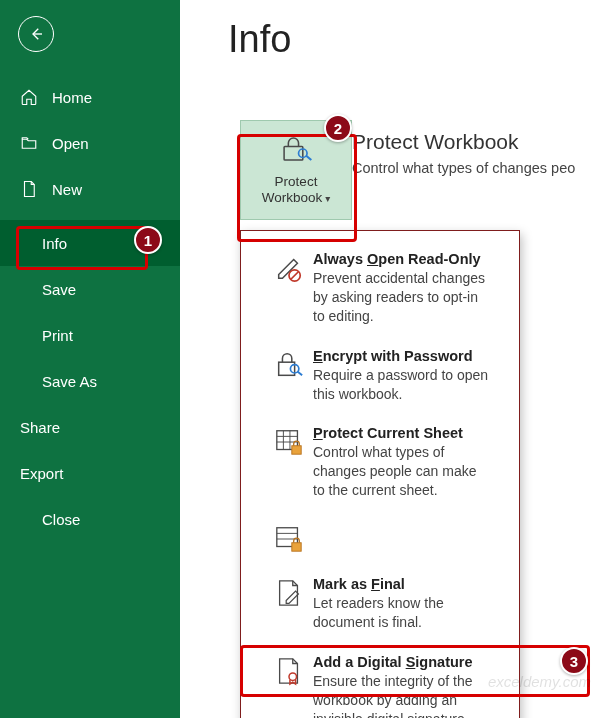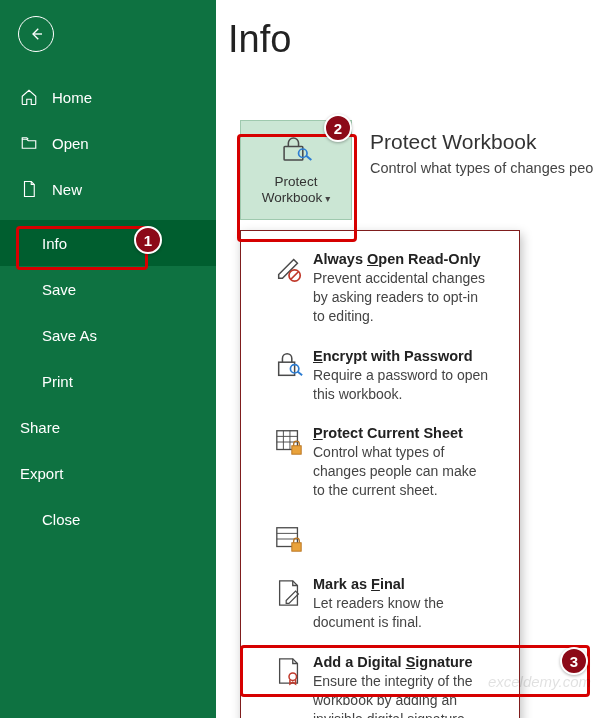--- a/index.html
+++ b/index.html
@@ -7,21 +7,21 @@
     font-family: "Segoe UI", Arial, sans-serif;
     background: #fff;
     width: 595px;
     height: 718px;
     overflow: hidden;
     position: relative;
   }
   .sidebar {
     position: absolute;
     left: 0; top: 0;
-    width: 216px; height: 100%;
+    width: 180px; height: 100%;
     background: #0e7241;
     color: #fff;
     padding-top: 16px;
   }
   .back-circle {
     width: 36px; height: 36px;
     border: 1.5px solid #fff;
     border-radius: 50%;
     margin-left: 18px;
     display: flex; align-items: center; justify-content: center;
@@ -112,21 +112,21 @@
   .protect-tile .tile-label {
     font-size: 13.5px;
     text-align: center;
     color: #333;
     line-height: 1.2;
   }
   .protect-tile .chev { font-size: 10px; color: #444; margin-left: 3px; }
 
   .protect-head {
     position: absolute;
-    left: 190px; top: 130px;
+    left: 172px; top: 130px;
   }
   .protect-head .h { font-size: 21px; color: #333; font-weight: 400; margin-bottom: 6px; }
   .protect-head .sub { font-size: 14.5px; color: #444; }
 
   .dropdown {
     position: absolute;
     left: 60px; top: 230px;
     width: 280px;
     background: #fff;
     border: 1px solid #7f1d1d;
@@ -202,24 +202,24 @@
       </span>
       <span class="label">New</span>
     </div>
     <div class="side-item selected" style="padding-left:42px; margin-top:8px;">
       <span class="label">Info</span>
     </div>
     <div class="side-item" style="padding-left:42px;">
       <span class="label">Save</span>
     </div>
     <div class="side-item" style="padding-left:42px;">
+      <span class="label">Print</span>
+    </div>
+    <div class="side-item" style="padding-left:42px;">
       <span class="label">Save As</span>
-    </div>
-    <div class="side-item" style="padding-left:42px;">
-      <span class="label">Print</span>
     </div>
     <div class="side-item" style="">
       <span class="label">Share</span>
     </div>
     <div class="side-item" style="">
       <span class="label">Export</span>
     </div>
     <div class="side-item" style="padding-left:42px;">
       <span class="label">Close</span>
     </div>

